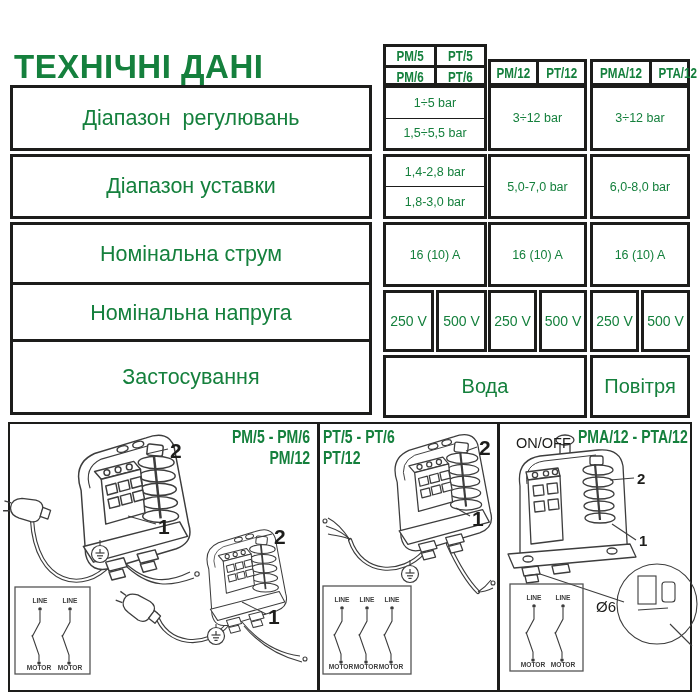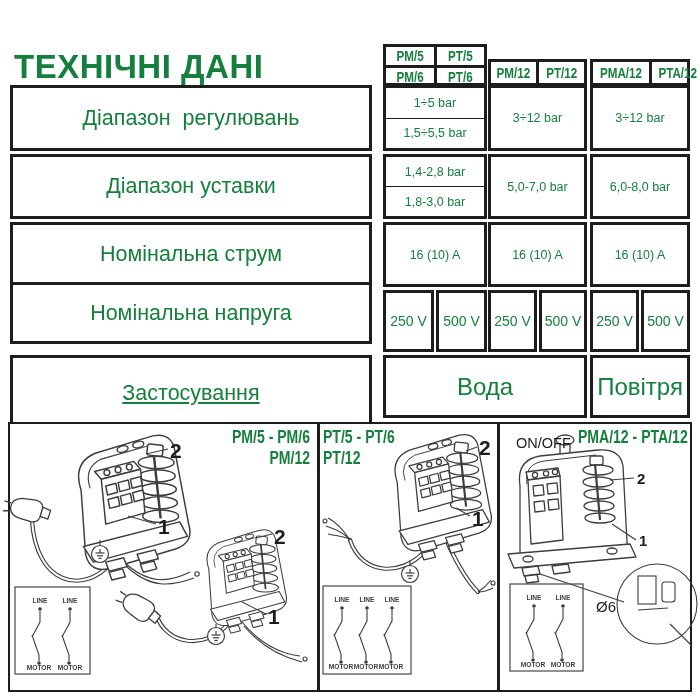--- a/index.html
+++ b/index.html
@@ -6,21 +6,21 @@
   .page{position:relative;width:700px;height:700px;background:#fff;overflow:hidden;
         font-family:"Liberation Sans",sans-serif;color:#15803d;}
   .abs{position:absolute;box-sizing:border-box;}
   .bx{border:3px solid #1d1d1b;background:#fff;}
   .flexc{display:flex;align-items:center;justify-content:center;}
   .title{font-weight:bold;font-size:33px;letter-spacing:.5px;white-space:nowrap;
          transform:scaleX(.70);transform-origin:left center;}
   .rlabel{font-size:21.5px;white-space:pre;}
   .val{font-size:12.5px;}
   .vval{font-size:14px;}
-  .bigval{font-size:24px;}
+  .bigval{font-size:20px;}
   .hspan{display:inline-block;font-weight:bold;font-size:15.5px;transform:scaleX(.75);white-space:nowrap;}
   .subwrap{display:flex;flex-direction:column;width:100%;height:100%;}
   .subcell{flex:1;display:flex;align-items:center;justify-content:center;}
   .subcell.first{border-bottom:1.5px solid #1d1d1b;}
   .hrow{display:flex;width:100%;}
   .hcell{flex:1;display:flex;align-items:center;justify-content:center;}
   .hcell.first{border-right:3px solid #1d1d1b;}
   .ptitle{font-weight:bold;font-size:18px;line-height:21px;white-space:nowrap;}
   .sx{display:inline-block;transform:scaleX(.78);}
   svg{overflow:visible;}
@@ -171,21 +171,21 @@
   <div class="abs bx flexc" style="left:10px;top:282px;width:362px;height:62px;">
     <span class="rlabel">Номінальна напруга</span>
   </div>
   <div class="abs bx flexc vval" style="left:383px;top:290px;width:51px;height:62px;">250 V</div>
   <div class="abs bx flexc vval" style="left:436px;top:290px;width:51px;height:62px;">500 V</div>
   <div class="abs bx flexc vval" style="left:488px;top:290px;width:49px;height:62px;">250 V</div>
   <div class="abs bx flexc vval" style="left:539px;top:290px;width:48px;height:62px;">500 V</div>
   <div class="abs bx flexc vval" style="left:590px;top:290px;width:49px;height:62px;">250 V</div>
   <div class="abs bx flexc vval" style="left:641px;top:290px;width:49px;height:62px;">500 V</div>
 
-  <div class="abs bx flexc" style="left:10px;top:355px;width:362px;height:76px;text-decoration:underline;">
+  <div class="abs bx flexc" style="left:10px;top:339px;width:362px;height:76px;">
     <span class="rlabel">Застосування</span>
   </div>
   <div class="abs bx flexc bigval" style="left:383px;top:355px;width:204px;height:63px;">Вода</div>
   <div class="abs bx flexc bigval" style="left:590px;top:355px;width:100px;height:63px;">Повітря</div>
 
   <div class="abs" style="left:8px;top:422px;width:684px;height:270px;border:2.5px solid #1d1d1b;background:#fff;"></div>
   <div class="abs" style="left:317px;top:422px;width:2.5px;height:270px;background:#1d1d1b;"></div>
   <div class="abs" style="left:497px;top:422px;width:2.5px;height:270px;background:#1d1d1b;"></div>
 
   <div class="abs ptitle" style="left:162px;top:427px;width:148px;text-align:right;">

